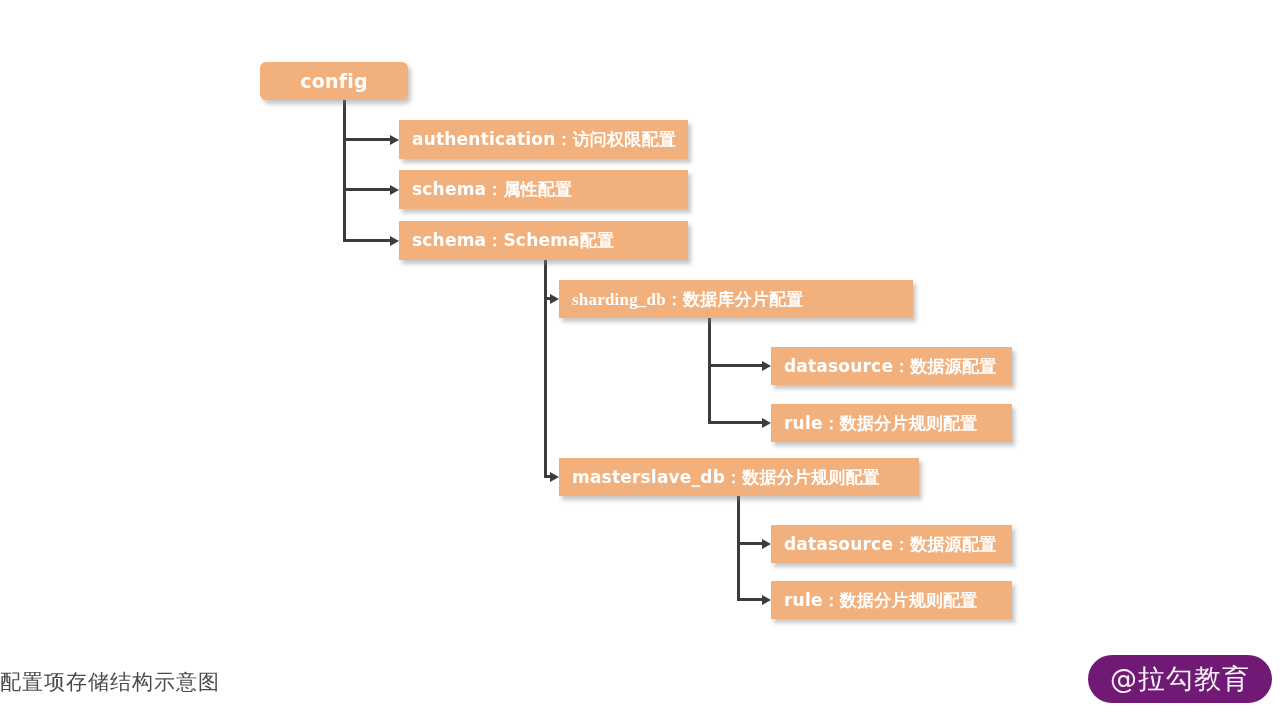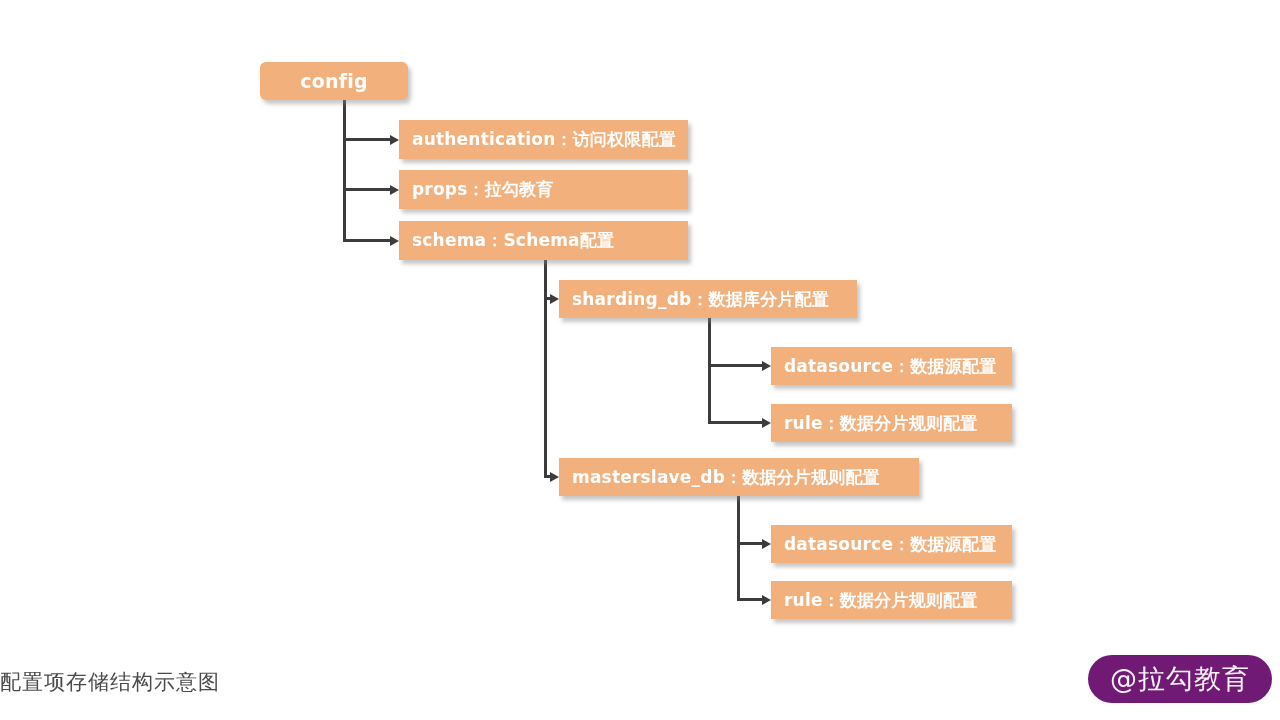--- a/index.html
+++ b/index.html
@@ -102,25 +102,25 @@
   <div class="v-line" style="left:737px; top:496px; width:3px; height:105px;"></div>
   <div class="h-line" style="left:737px; top:542px; width:25px; height:3px;"></div>
   <div class="arrow" style="left:762px; top:539px;"></div>
   <div class="h-line" style="left:737px; top:598px; width:25px; height:3px;"></div>
   <div class="arrow" style="left:762px; top:595px;"></div>
 
   <div class="node root" style="left:260px; top:62px; width:148px; height:38px;border-radius:6px;">config</div>
 
   <div class="node" style="left:399px; top:120px; width:289px; height:39px;">authentication：访问权限配置</div>
 
-  <div class="node" style="left:399px; top:170px; width:289px; height:39px;">props：拉勾教育</div>
+  <div class="node" style="left:399px; top:170px; width:289px; height:39px;">schema：属性配置</div>
 
   <div class="node" style="left:399px; top:221px; width:289px; height:39px;text-align:center;">schema：Schema配置</div>
 
-  <div class="node" style="left:559px; top:280px; width:298px; height:38px;">sharding_db：数据库分片配置</div>
+  <div class="node" style="left:559px; top:280px; width:354px; height:38px;font-family:Liberation Serif, serif;">sharding_db：数据库分片配置</div>
 
   <div class="node" style="left:771px; top:347px; width:241px; height:38px;">datasource：数据源配置</div>
 
   <div class="node" style="left:771px; top:404px; width:241px; height:38px;">rule：数据分片规则配置</div>
 
   <div class="node" style="left:559px; top:458px; width:360px; height:38px;">masterslave_db：数据分片规则配置</div>
 
   <div class="node" style="left:771px; top:525px; width:241px; height:38px;">datasource：数据源配置</div>
 
   <div class="node" style="left:771px; top:581px; width:241px; height:38px;">rule：数据分片规则配置</div>

